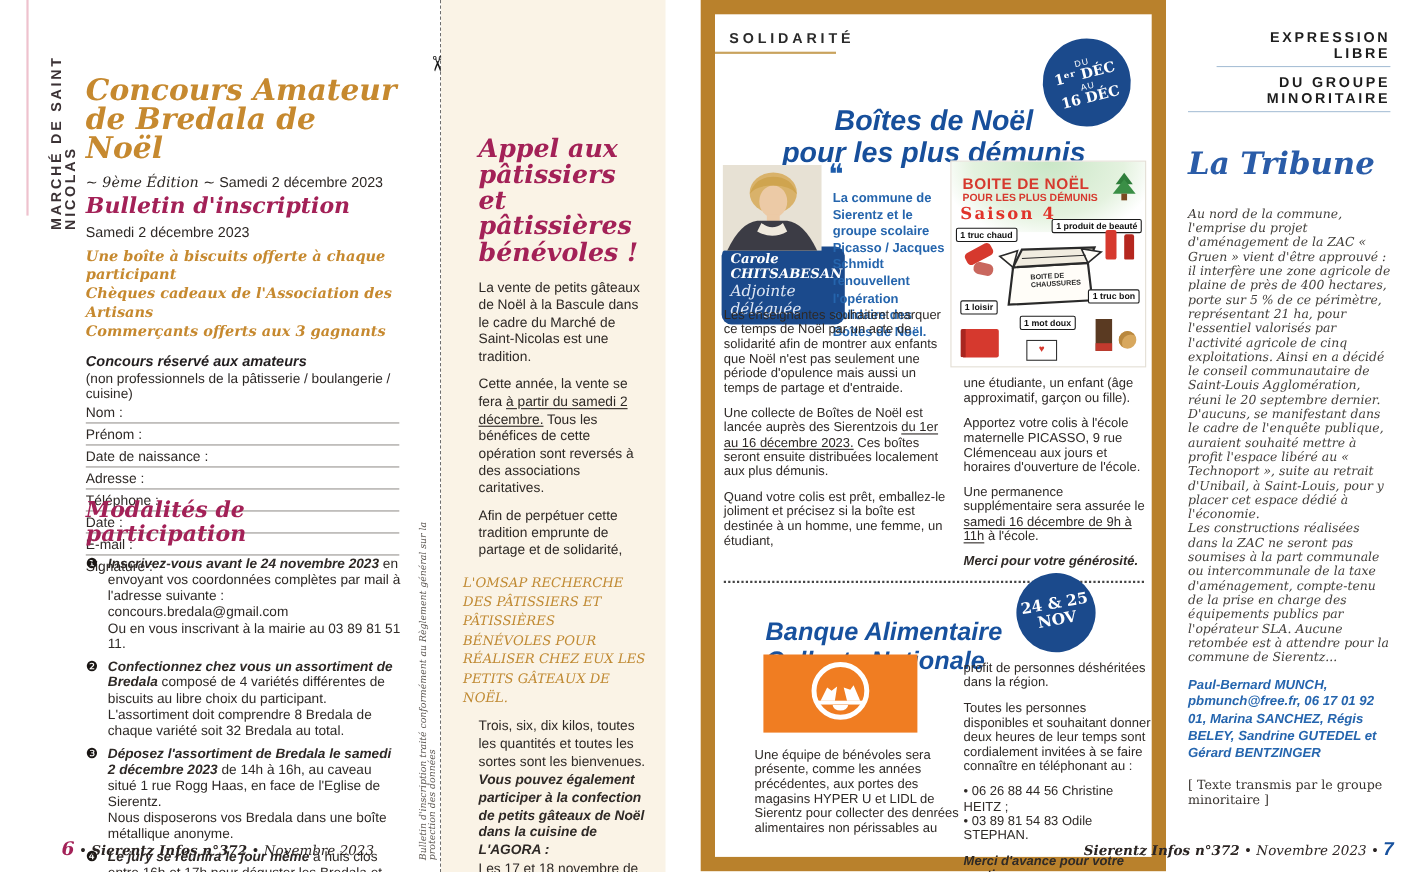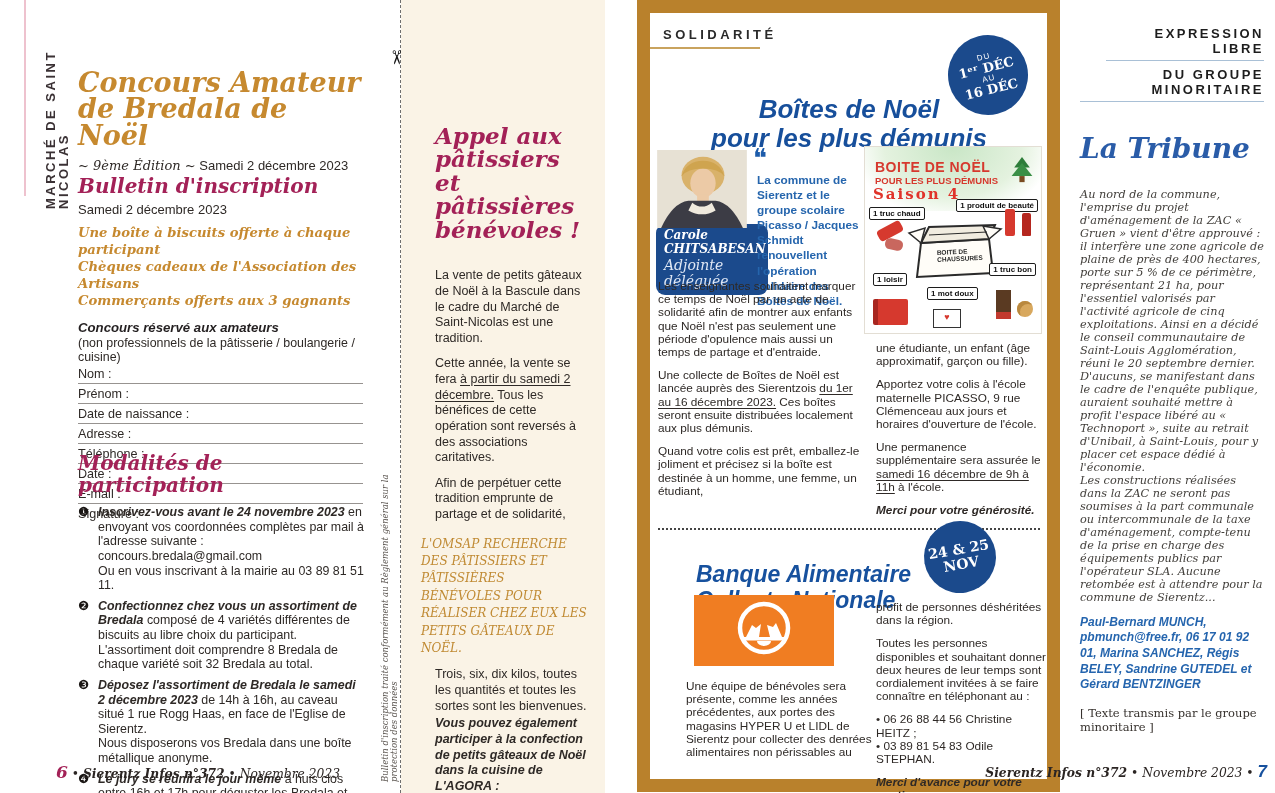--- a/index.html
+++ b/index.html
@@ -209,21 +209,21 @@
       <span>Novembre 2023</span>
     </div>
   </section>
 
   <div class="cut-line">
     <span class="scissors">✂</span>
   </div>
 
   <section class="middle-col">
     <h2 class="mid-title"><span>Appel aux</span><br><span>pâtissiers et</span><br><span>pâtissières</span><br><span>bénévoles !</span></h2>
-    <p class="mid-p" style="margin-top:27px;">La vente de petits gâteaux de Noël à la Bascule dans le cadre du Marché de Saint-Nicolas est une tradition.</p>
+    <p class="mid-p" style="margin-top:13px;">La vente de petits gâteaux de Noël à la Bascule dans le cadre du Marché de Saint-Nicolas est une tradition.</p>
     <p class="mid-p"><span>Cette année, la vente se fera </span><span class="u">à partir du samedi 2 décembre.</span><span> Tous les bénéfices de cette opération sont reversés à des associations caritatives.</span></p>
     <p class="mid-p">Afin de perpétuer cette tradition emprunte de partage et de solidarité,</p>
     <p class="omsap">L'OMSAP RECHERCHE DES PÂTISSIERS ET PÂTISSIÈRES BÉNÉVOLES POUR RÉALISER CHEZ EUX LES PETITS GÂTEAUX DE NOËL.</p>
     <p class="mid-p">Trois, six, dix kilos, toutes les quantités et toutes les sortes sont les bienvenues.</p>
     <p class="mid-p mid-bold" style="margin-top:2px;">Vous pouvez également participer à la confection de petits gâteaux de Noël dans la cuisine de L'AGORA :</p>
     <div class="mid-p u" style="margin-top:3px;">Les 17 et 18 novembre de 9h à 19h</div>
     <div class="mid-p u" style="margin-top:2px;">Les 24 et 25 novembre de 9h à 19h</div>
     <div class="mid-cta">Nous comptons sur vous !</div>
 
   </section>

